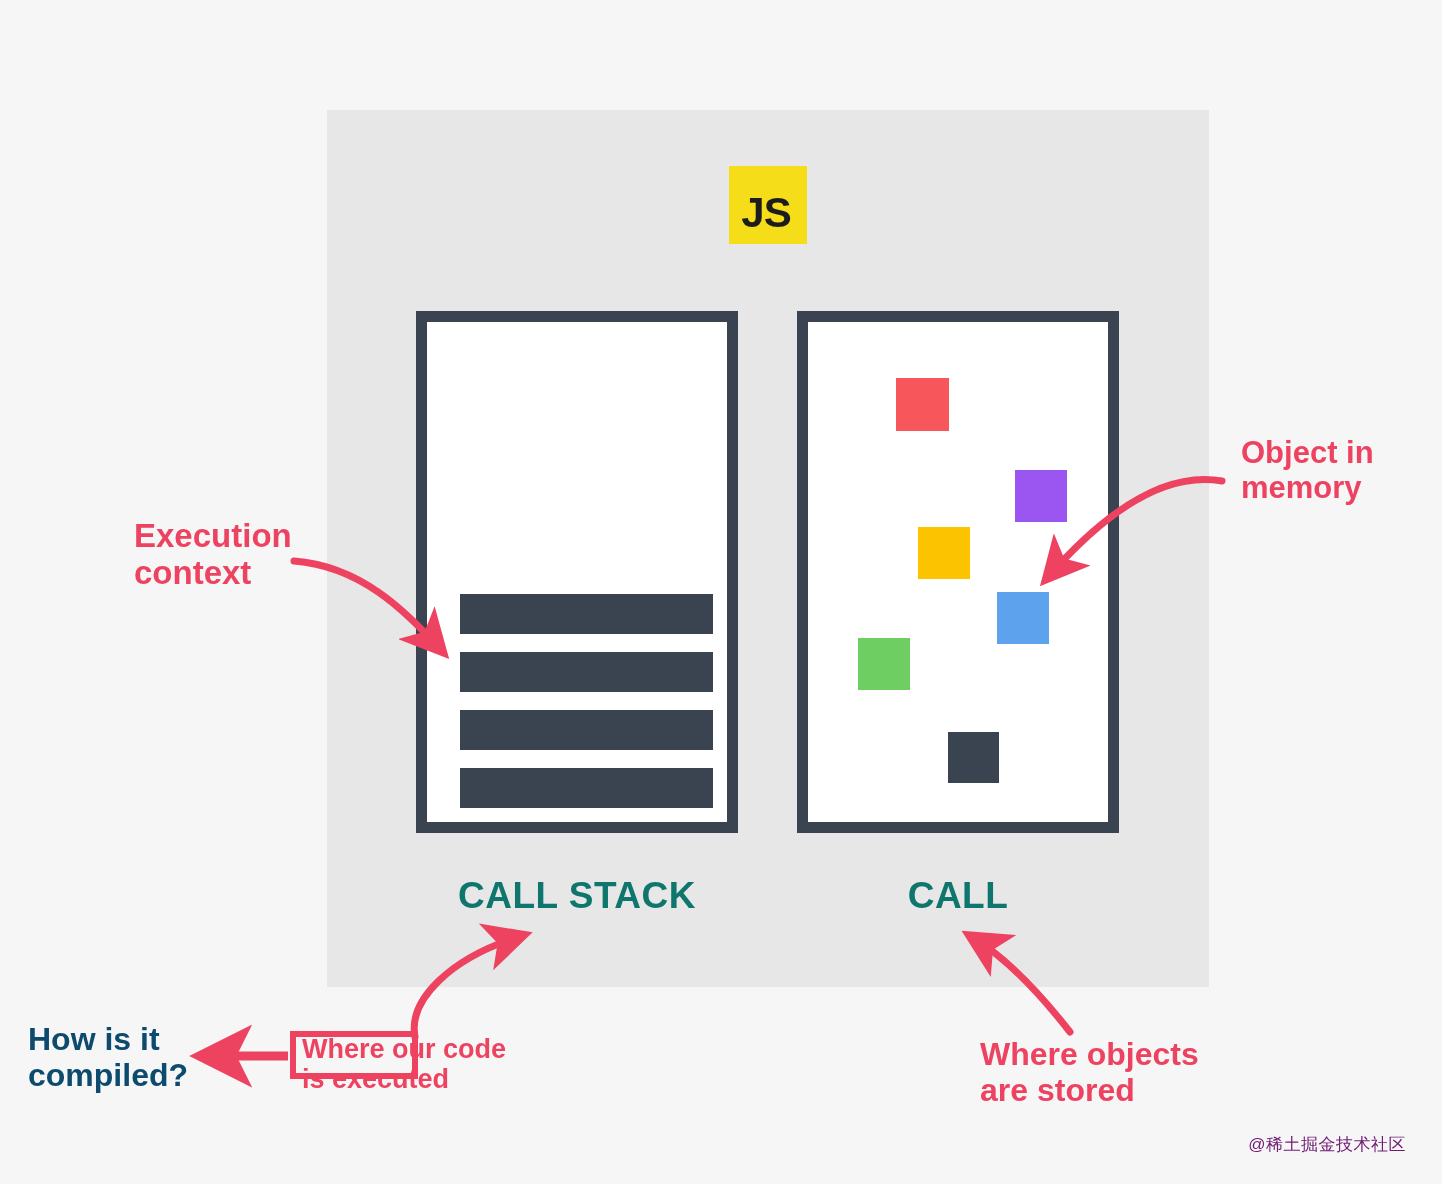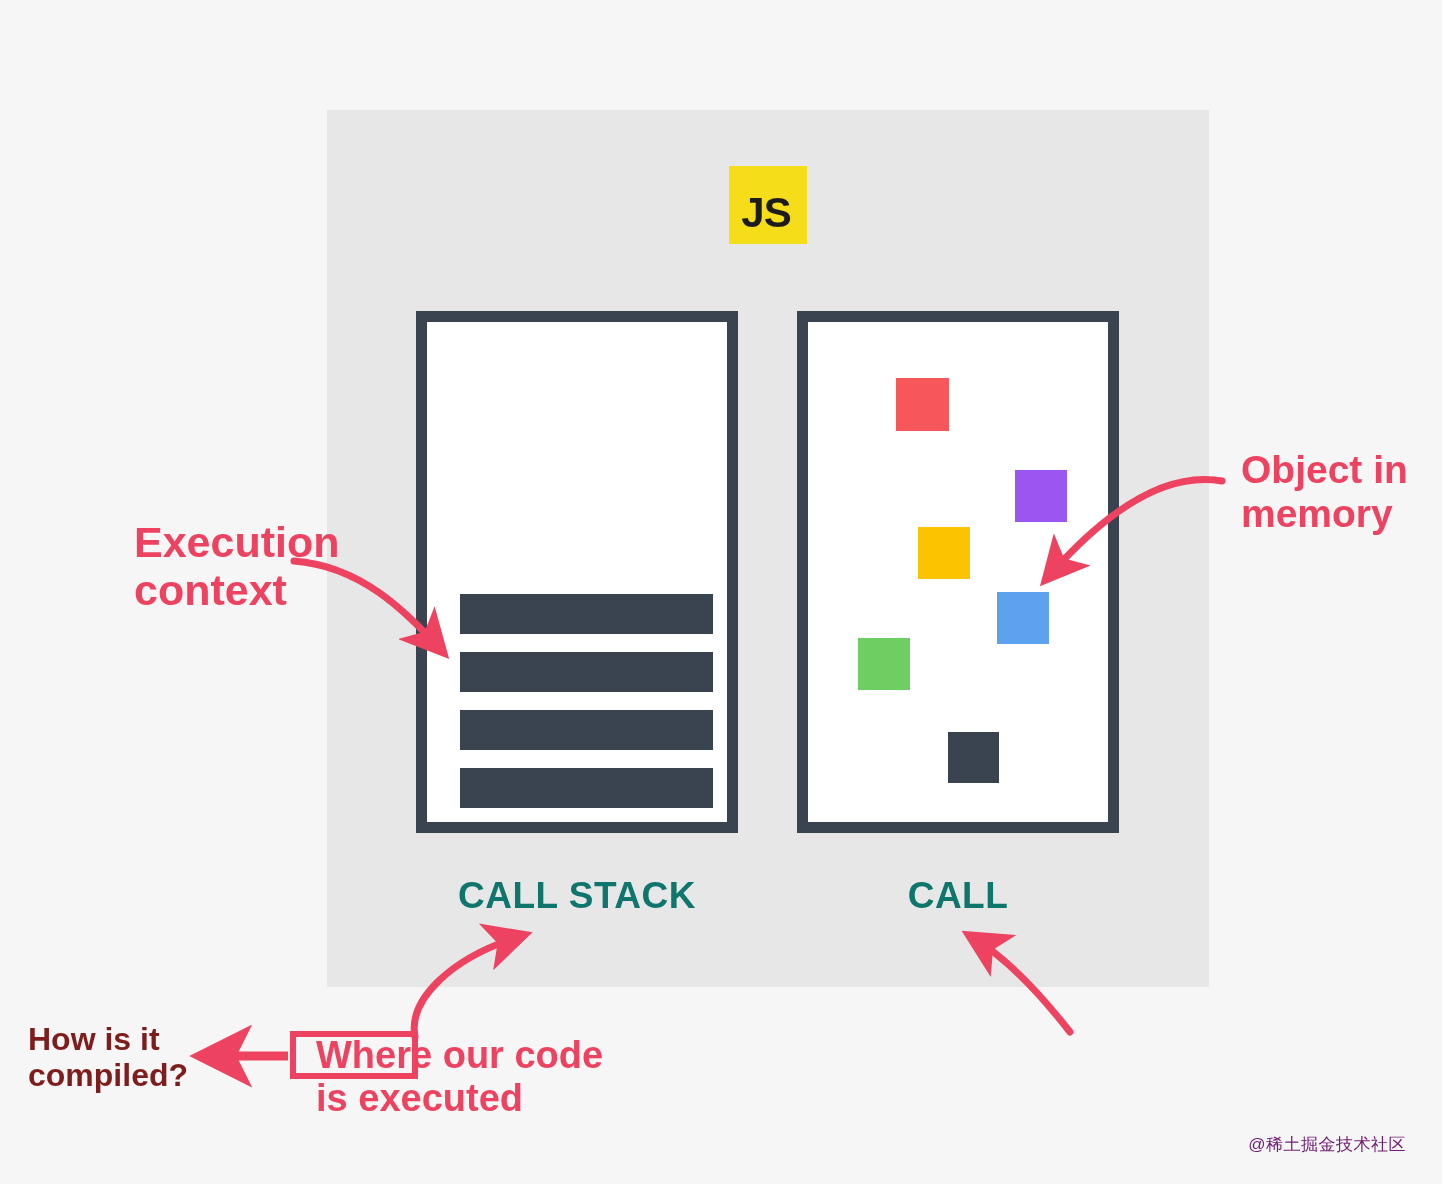--- a/index.html
+++ b/index.html
@@ -105,24 +105,24 @@
   .caption-callstack { left: 416px; width: 322px; }
   .caption-heap      { left: 797px; width: 322px; }
 
   
   .annot {
     position: absolute;
     color: #ed4360;
     font-weight: bold;
     line-height: 1.12;
   }
-  .annot-exec-context { left: 134px; top: 518px; font-size: 43px; width: 230px; }
-  .annot-object-mem   { left: 1241px; top: 448px; font-size: 39px; width: 190px; }
+  .annot-exec-context { left: 134px; top: 518px; font-size: 33px; width: 230px; }
+  .annot-object-mem   { left: 1241px; top: 436px; font-size: 31px; width: 190px; }
   .annot-how-compiled { left: 28px;  top: 1022px; font-size: 32px; width: 220px; }
-  .annot-where-code   { left: 316px; top: 1034px; font-size: 38px; width: 290px; }
+  .annot-where-code   { left: 302px; top: 1034px; font-size: 27px; width: 290px; }
   .annot-where-obj    { left: 980px; top: 1037px; font-size: 32px; width: 260px; }
 
   .highlight-box {
     position: absolute;
     left: 290px;
     top: 1031px;
     width: 128px;
     height: 48px;
     border: 6px solid #ed4360;
     background: transparent;
@@ -197,24 +197,26 @@
 
     <path d="M 1070 1032 C 1045 1000, 1010 960, 972 937" fill="none" stroke="#ed4360" stroke-width="7" stroke-linecap="round" marker-end="url(#ah)"></path>
 
     <path d="M 288 1056 L 205 1056" fill="none" stroke="#ed4360" stroke-width="9" stroke-linecap="butt" marker-end="url(#ah)"></path>
   </svg>
 
   <div class="annot annot-exec-context" style="white-space: pre-line; color: rgb(237, 67, 96);">Execution
 context</div>
   <div class="annot annot-object-mem" style="white-space: pre-line; color: rgb(237, 67, 96);">Object in
 memory</div>
-  <div class="annot annot-how-compiled" style="white-space: pre-line; color: #7f1d1d;">How is it
+  <div class="annot annot-how-compiled" style="white-space: pre-line; color: #0c4a6e;">How is it
 compiled?</div>
 
   <div class="annot annot-where-code" style="color: rgb(237, 67, 96);"><span class="first-word">Where</span><span style="white-space: pre-line;"> our code
 is executed</span></div>
 
   <div class="highlight-box"></div>
 
+  <div class="annot annot-where-obj" style="white-space: pre-line; color: rgb(237, 67, 96);">Where objects
+are stored</div>
 
   <div class="watermark" style="color: #701a75;">@稀土掘金技术社区</div>
 
 </div>
 
 </body></html>

